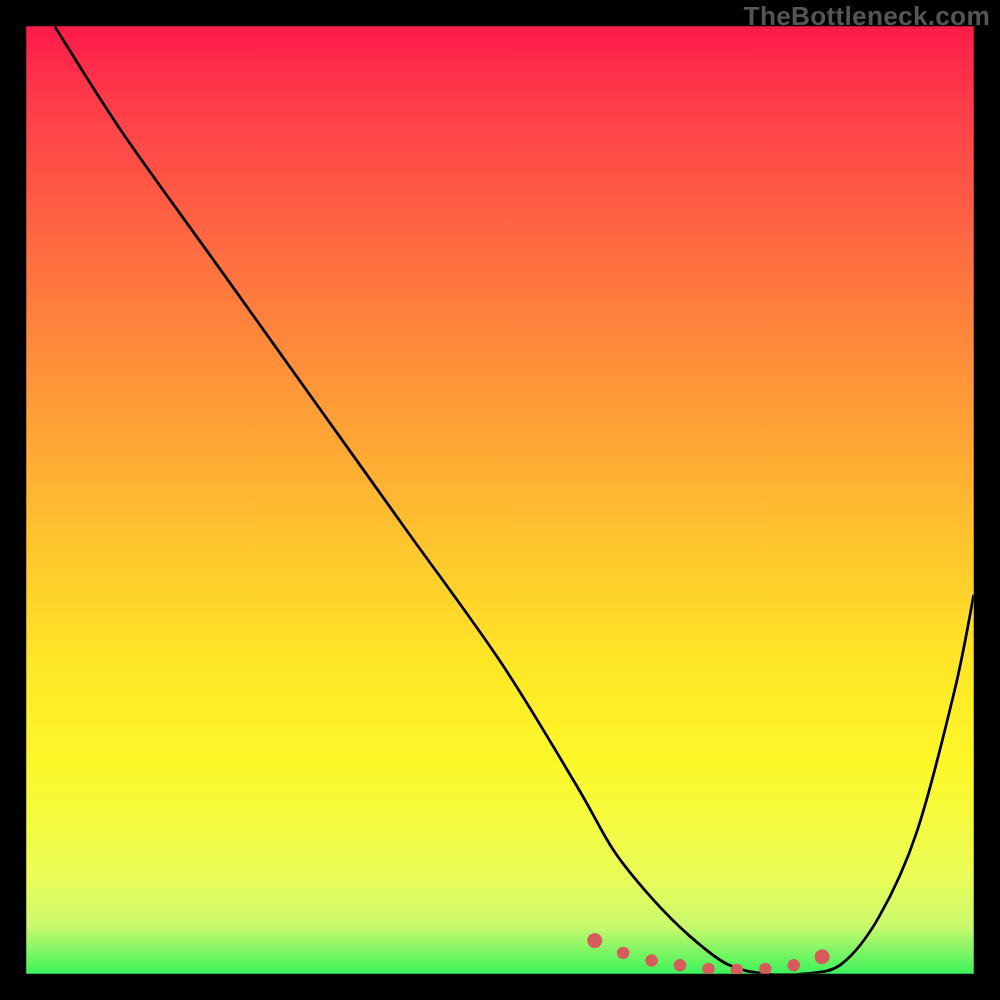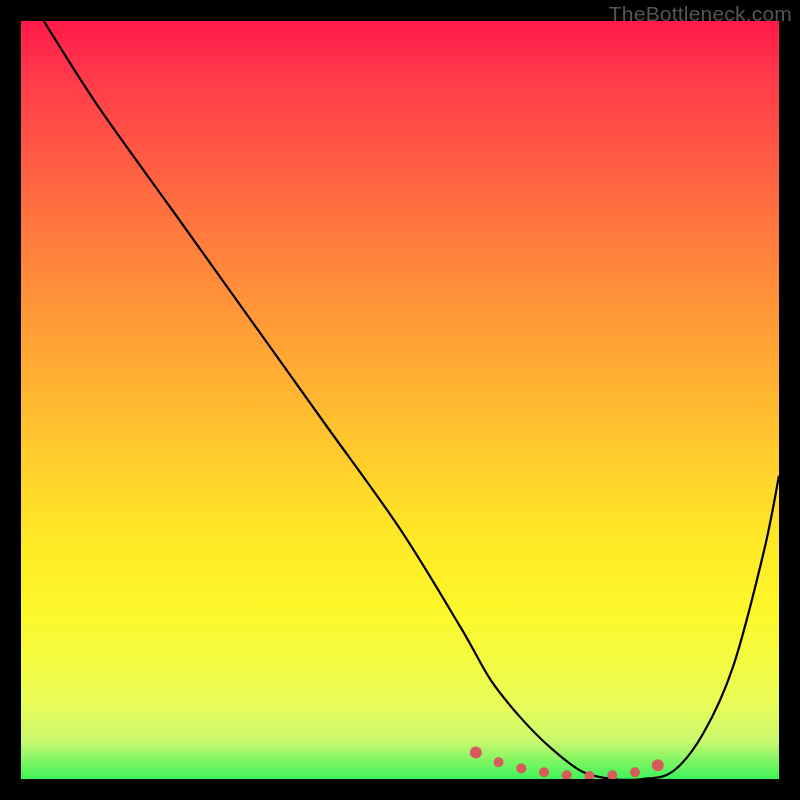--- a/index.html
+++ b/index.html
@@ -39,21 +39,21 @@
     top: 0;
     width: 758px;
     height: 758px;
   }
   .branding {
     position: absolute;
     top: 2px;
     right: 8px;
     color: #555;
     font-size: 21px;
-    font-weight: 400;
+    font-weight: 700;
     letter-spacing: 0.2px;
   }
 </style>
 </head>
 <body>
 
 <div class="frame">
   <svg class="curve" viewBox="0 0 758 758" preserveAspectRatio="none">
     <path d="M 22.74,0 C 31.583333333333332,13.896666666666667 54.32333333333334,51.79666666666667 75.8,83.38 C 97.27666666666666,114.96333333333332 126.33333333333333,154.12666666666667 151.6,189.5 C 176.86666666666667,224.87333333333333 202.13333333333333,260.24666666666667 227.4,295.62 C 252.66666666666669,330.99333333333334 277.93333333333334,366.3666666666667 303.2,401.74 C 328.46666666666664,437.11333333333334 356.26,473.75 379,507.86 C 401.74,541.97 424.48,581.1333333333333 439.64,606.4 C 454.79999999999995,631.6666666666666 459.8533333333333,644.3000000000001 469.96,659.46 C 480.06666666666666,674.62 490.17333333333335,685.99 500.28000000000003,697.36 C 510.3866666666667,708.73 520.4933333333333,718.8366666666666 530.6,727.68 C 540.7066666666667,736.5233333333333 550.8133333333333,745.3666666666666 560.92,750.42 C 571.0266666666666,755.4733333333334 581.1333333333333,756.7366666666667 591.24,758 C 601.3466666666667,759.2633333333333 611.4533333333333,759.2633333333333 621.56,758 C 631.6666666666666,756.7366666666667 641.7733333333333,758 651.88,750.42 C 661.9866666666667,742.8399999999999 672.0933333333334,730.2066666666667 682.2,712.52 C 692.3066666666667,694.8333333333333 702.4133333333333,674.6199999999999 712.52,644.3 C 722.6266666666667,613.98 735.26,562.1833333333334 742.84,530.6 C 750.4200000000001,499.0166666666667 755.4733333333334,467.43333333333334 758,454.8" fill="none" stroke="#000000" stroke-width="2.2"></path>
     <g>

